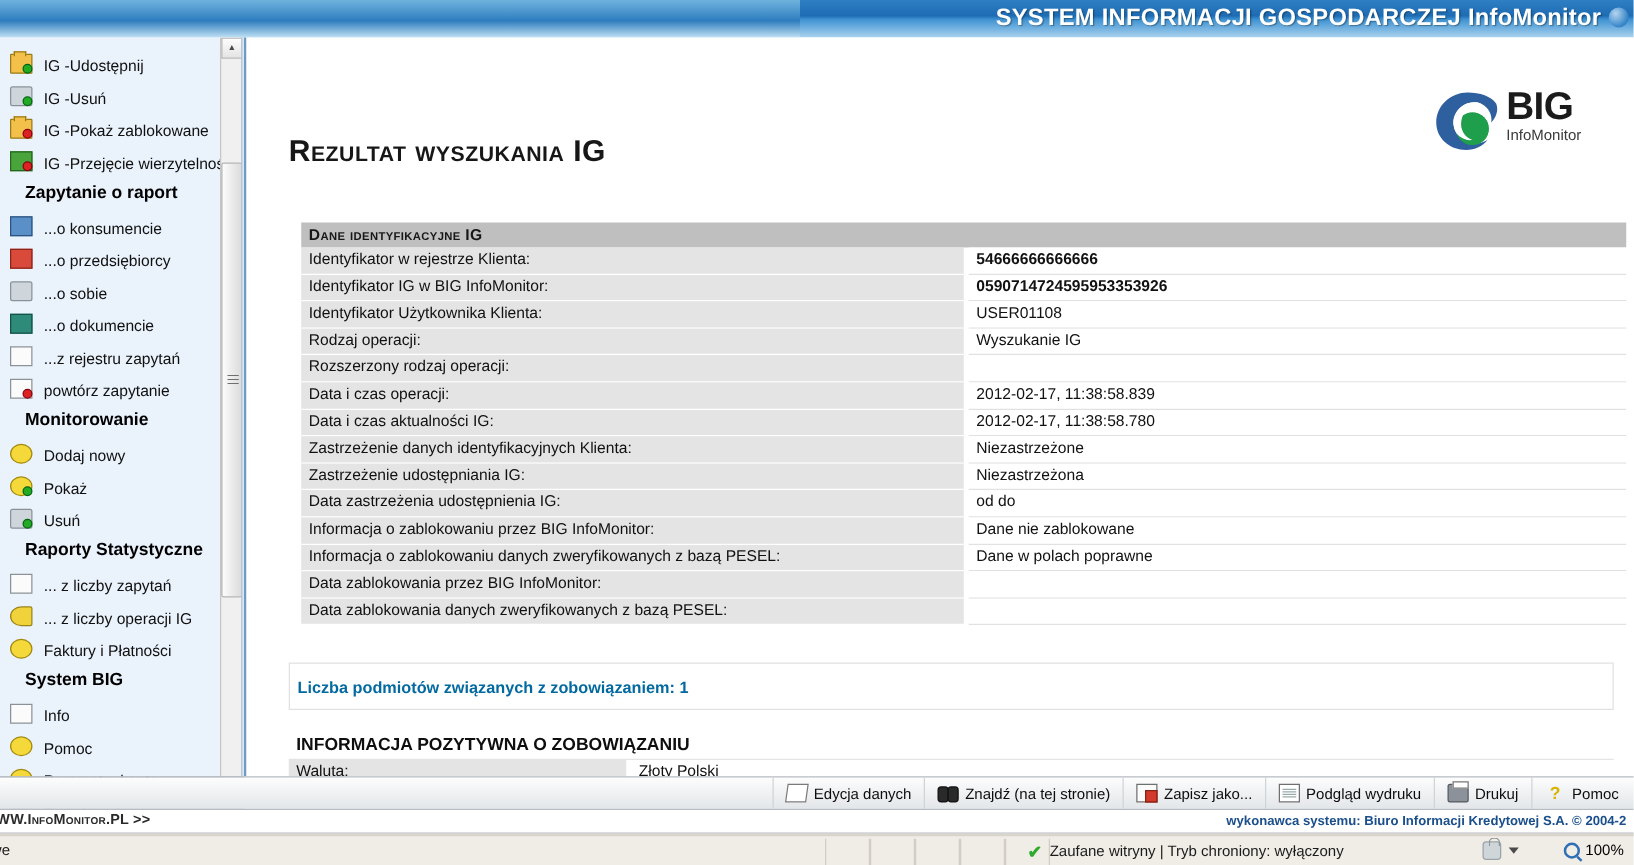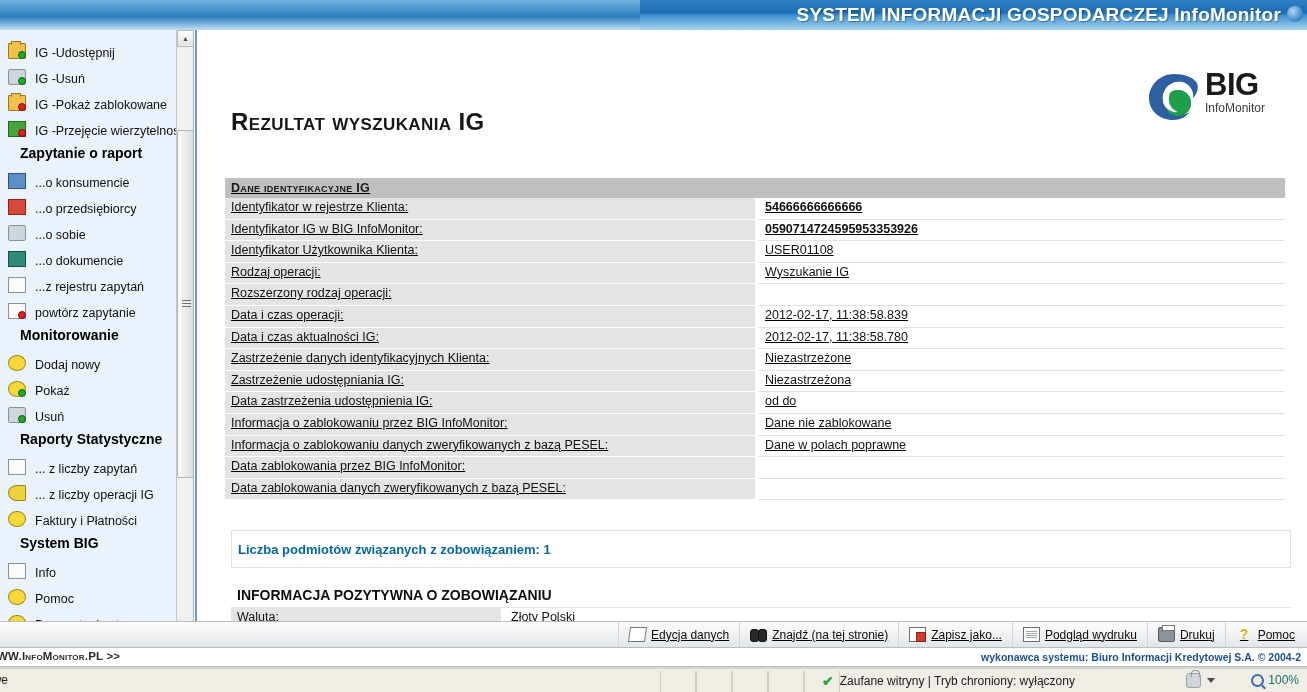--- a/index.html
+++ b/index.html
@@ -126,21 +126,21 @@
   }
 
   
   .logo { position: absolute; right: 28px; top: 36px; width: 132px; height: 62px; }
   .logo-mark { position: absolute; left: 0; top: 6px; width: 54px; height: 50px; }
   .logo-text { position: absolute; left: 58px; top: 4px; }
   .logo-big { font-size: 31px; font-weight: bold; color: #1b1b1b; line-height: 30px; letter-spacing: -0.5px; }
   .logo-sub { font-size: 12px; color: #3a3a3a; line-height: 14px; margin-top: 1px; }
 
   
-  .tbl { position: absolute; left: 28px; top: 148px; width: 1060px; text-decoration: underline; }
+  .tbl { position: absolute; left: 44px; top: 148px; width: 1060px; }
   .tbl-head {
     background: #bfbfbf; color: #171717;
     font-size: 12.5px; font-weight: bold; font-variant: small-caps;
     padding: 3px 6px; letter-spacing: .3px;
   }
   .row { display: flex; width: 100%; height: 21.6px; align-items: stretch; }
   .row .k {
     width: 530px; flex: 0 0 530px;
     background: #e4e4e4; border-bottom: 1px solid #ffffff;
     font-size: 12.5px; color: #111; padding: 2px 0 0 6px;
@@ -179,21 +179,20 @@
   }
 
   
   .cmdbar {
     position: absolute; left: 0; top: 621px;
     width: 1307px; height: 27px;
     background: linear-gradient(to bottom,#fdfdfd,#eef0f2 55%,#e3e6e9);
     border-top: 1px solid #b6bcc2; border-bottom: 1px solid #b6bcc2;
     display: flex; align-items: flex-start; justify-content: flex-end;
     padding-right: 2px;
-    text-decoration: underline;
   }
   .cmd {
     display: flex; align-items: center; height: 25px;
     padding: 0 10px; font-size: 12px; color: #0d0d0d;
     border-left: 1px solid #cfd4d9; cursor: pointer; white-space: nowrap;
   }
   .cmd .ci { width: 17px; height: 15px; margin-right: 5px; position: relative; display:inline-block; }
 
   .ci-edit { background:#ffffff; border:1px solid #7a7a7a; transform: skewX(-8deg); }
   .ci-find:before, .ci-find:after {
@@ -249,21 +248,21 @@
   .sb-check { color: #2faa2f; font-size: 14px; font-weight: bold; margin-right: 6px; }
   .sb-lock {
     position: absolute; right: 92px; top: 4px;
     display: flex; align-items: center; gap: 6px;
   }
   .lockglyph { width: 15px; height: 15px; background: #cfd6da; border:1px solid #9aa3a8; border-radius: 3px; position:relative; }
   .lockglyph:after { content:''; position:absolute; left:4px; top:-4px; width:7px; height:6px; border:1.5px solid #8d969b; border-bottom:none; border-radius:4px 4px 0 0; }
   .caret { width:0;height:0;border-left:4px solid transparent;border-right:4px solid transparent;border-top:5px solid #4a4a4a; }
   .sb-zoom {
     position: absolute; right: 8px; top: 4px;
-    display: flex; align-items: flex-end; font-size: 12px; color: #0f766e;
+    display: flex; align-items: flex-end; font-size: 12px; color: #000000;
   }
   .zoomglyph { width: 13px; height: 13px; border: 2px solid #2f6fb5; border-radius: 50%; margin-right: 4px; position: relative; }
   .zoomglyph:after { content:''; position:absolute; right:-4px; bottom:-3px; width:5px; height:2px; background:#2f6fb5; transform: rotate(45deg); }
 
   
   .left-bottom-fill {
     position:absolute; left:0; top:621px; width:195px; height:27px;
     background: linear-gradient(to bottom,#fdfdfd,#eef0f2 55%,#e3e6e9);
     border-top:1px solid #b6bcc2; border-bottom:1px solid #b6bcc2;
   }

